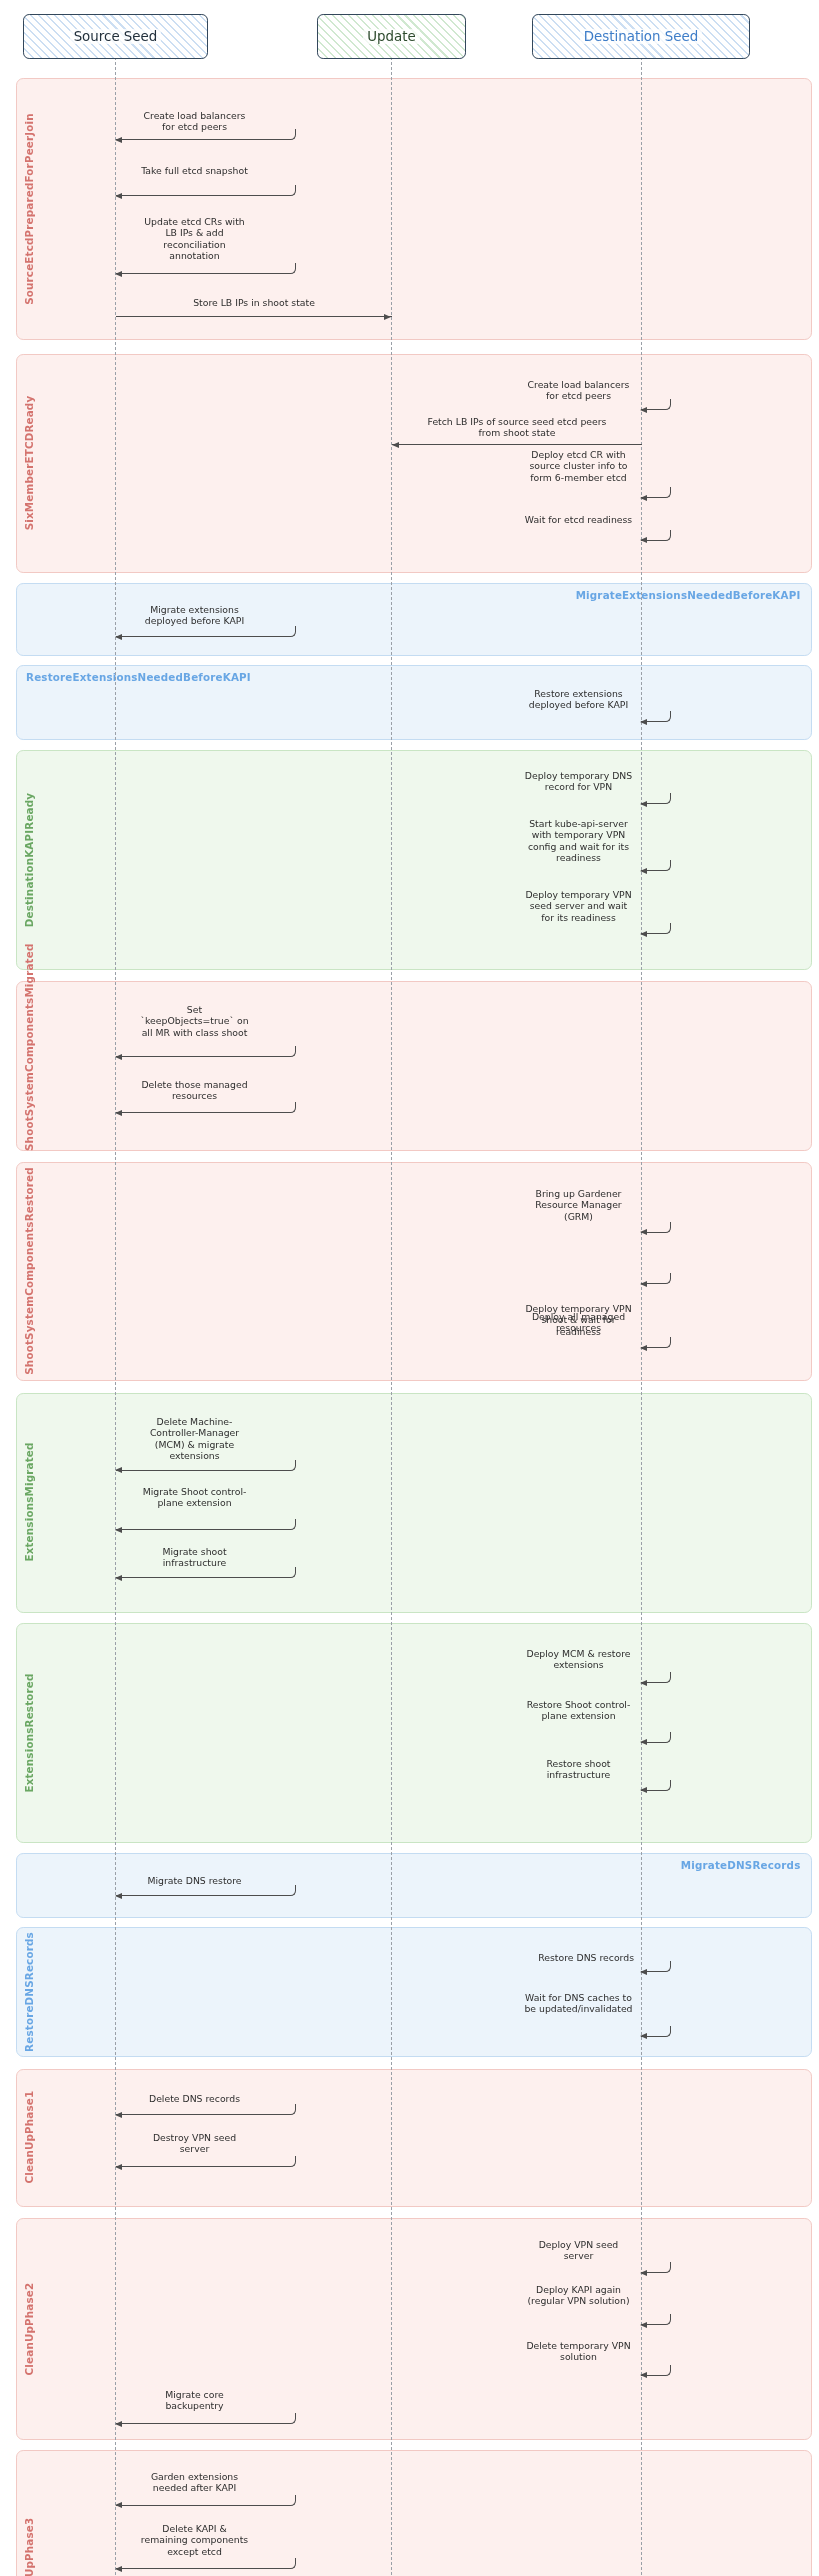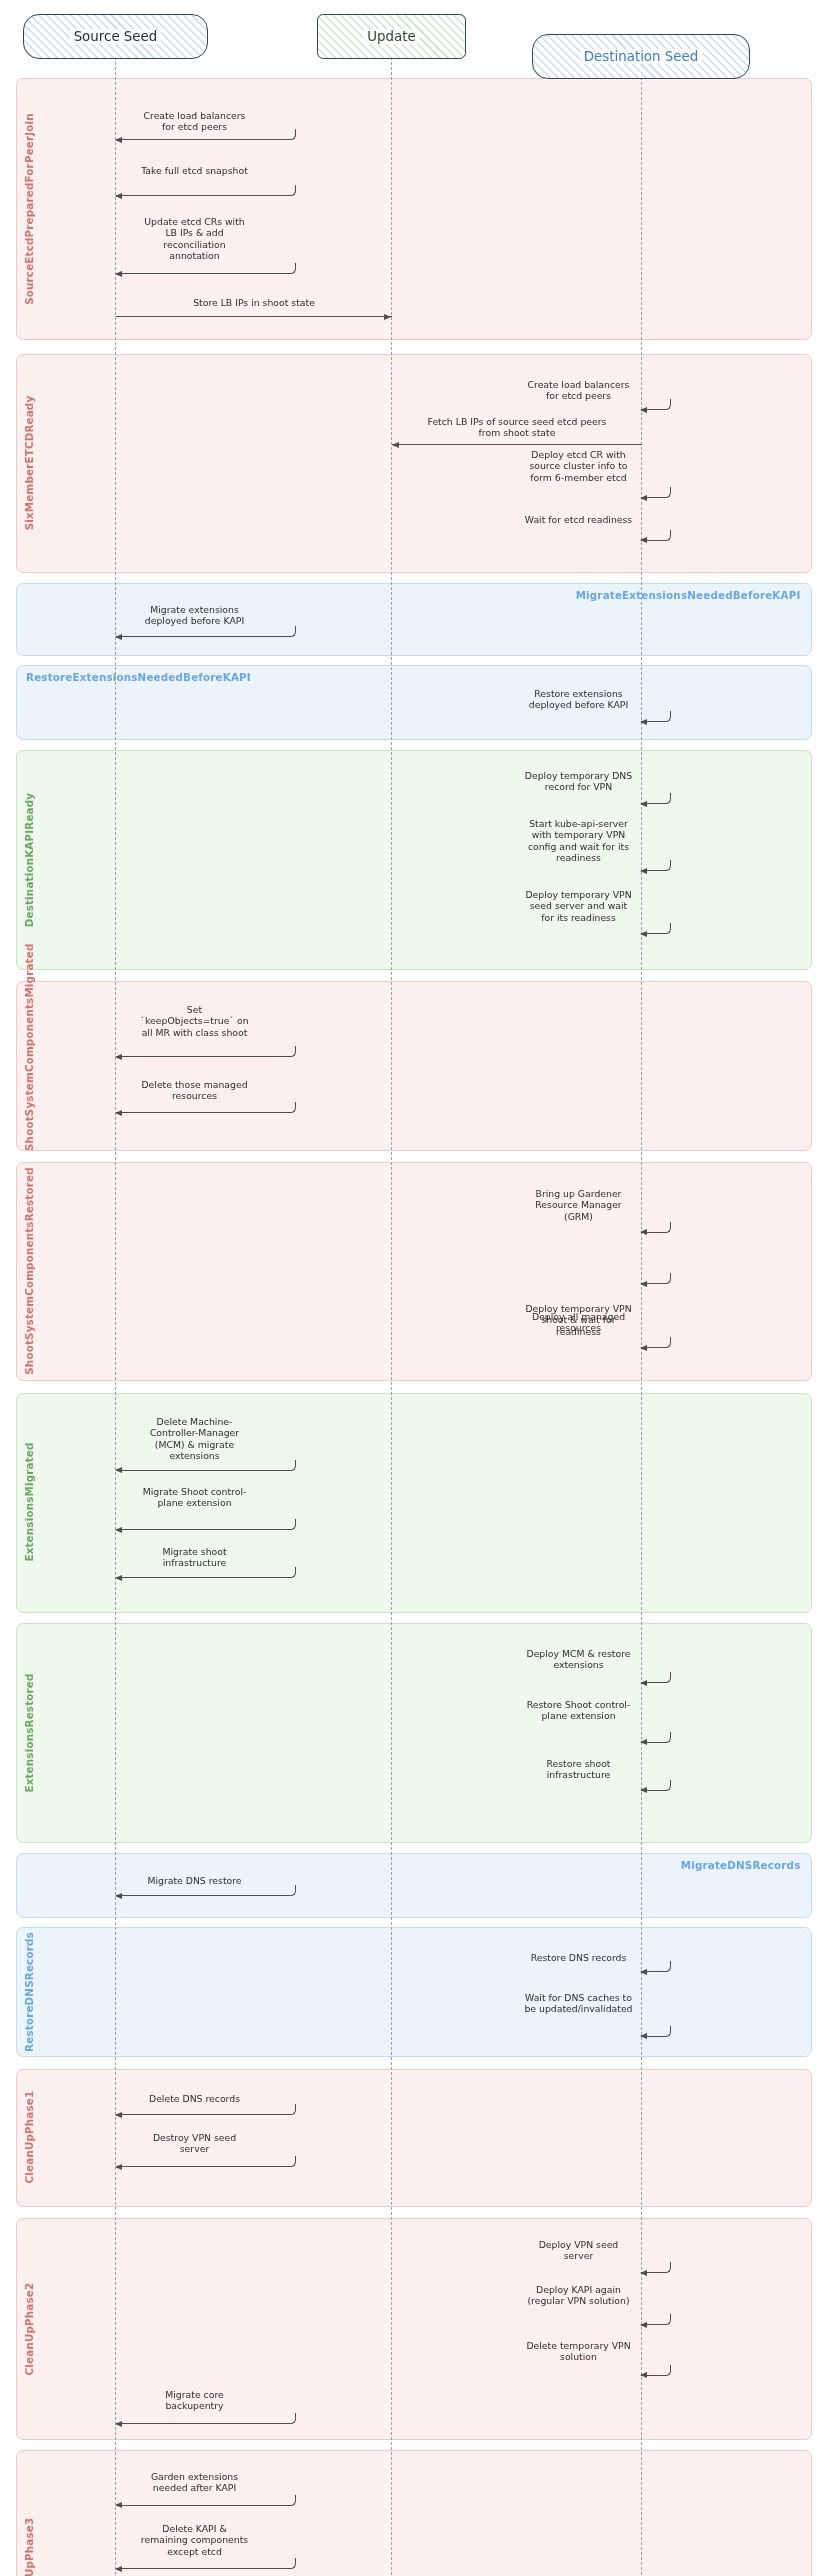--- a/index.html
+++ b/index.html
@@ -20,21 +20,21 @@
   .rot { transform:rotate(-90deg); text-align:center; }
 
   
   .lifeline { position:absolute; width:0; border-left:1px dashed #9aa0a8; z-index:2; }
 
   
   .actor { position:absolute; height:45px; border:1.5px solid #33475b; border-radius:6.2px;
            display:flex; align-items:center; justify-content:center;
            font-size:13.4px; font-weight:500; z-index:5; }
   .hatch-blue  { background-color:#ffffff;
-    background-image:repeating-linear-gradient(45deg, rgba(128,174,224,.40) 0 1.5px, transparent 1.5px 5.7px);border-radius:16px; }
+    background-image:repeating-linear-gradient(45deg, rgba(128,174,224,.40) 0 1.5px, transparent 1.5px 5.7px); }
   .hatch-green { background-color:#ffffff;
     background-image:repeating-linear-gradient(45deg, rgba(138,198,138,.40) 0 1.5px, transparent 1.5px 5.7px); }
   .actor span { background:rgba(255,255,255,.75); padding:0 4.1px; border-radius:3.1px; }
 
   
   .msg-text { position:absolute; z-index:3; font-size:9.3px; line-height:11.3px; text-align:center;
               color:#2e2e2e; overflow-wrap:break-word; word-break:break-word; }
   .msg-line { position:absolute; height:1px; background:#4d4d4d; z-index:3; }
   .self-loop { position:absolute; z-index:3; border-right:1px solid #4d4d4d; border-bottom:1px solid #4d4d4d;
                border-bottom-right-radius:5.2px; }
@@ -136,21 +136,21 @@
     <div class="msg-text" style="top: 1758px; left: 523px; width: 111px;">Restore shoot infrastructure</div>
     <div class="self-loop" style="left: 641px; width: 30px; top: 1780px; height: 11.3px;"></div>
     <div class="arrow-head head-left" style="left: 640px; top: 1787px;"></div>
     <div class="phase phase-blue" style="top: 1853px; height: 65px;"></div>
     <div class="phase-label lab-blue" style="right: 18.5px; top: 1859px;">MigrateDNSRecords</div>
     <div class="msg-text" style="top: 1875px; left: 139px; width: 111px;">Migrate DNS restore</div>
     <div class="self-loop" style="left: 116px; width: 180px; top: 1885px; height: 11.3px;"></div>
     <div class="arrow-head head-left" style="left: 115px; top: 1893px;"></div>
     <div class="phase phase-blue" style="top: 1927px; height: 130px;"></div>
     <div class="phase-label lab-blue rot" style="width: 130px; left: -36px; top: 1986px;">RestoreDNSRecords</div>
-    <div class="msg-text" style="top: 1952px; left: 523px; width: 111px;">Restore DNS records</div>
+    <div class="msg-text" style="top: 1952px; left: 523px; width: 111px; text-align: right;">Restore DNS records</div>
     <div class="self-loop" style="left: 641px; width: 30px; top: 1961px; height: 11.3px;"></div>
     <div class="arrow-head head-left" style="left: 640px; top: 1969px;"></div>
     <div class="msg-text" style="top: 1992px; left: 523px; width: 111px;">Wait for DNS caches to be updated/invalidated</div>
     <div class="self-loop" style="left: 641px; width: 30px; top: 2026px; height: 11.3px;"></div>
     <div class="arrow-head head-left" style="left: 640px; top: 2033px;"></div>
     <div class="phase phase-red" style="top: 2069px; height: 138px;"></div>
     <div class="phase-label lab-red rot" style="width: 138px; left: -40px; top: 2131px;">CleanUpPhase1</div>
     <div class="msg-text" style="top: 2093px; left: 139px; width: 111px;">Delete DNS records</div>
     <div class="self-loop" style="left: 116px; width: 180px; top: 2104px; height: 11.3px;"></div>
     <div class="arrow-head head-left" style="left: 115px; top: 2112px;"></div>
@@ -181,17 +181,17 @@
     <div class="arrow-head head-left" style="left: 115px; top: 2566px;"></div>
     <div class="lifeline" style="left: 115px; top: 57px; height: 2853px;"></div>
     <div class="actor hatch-blue" style="left: 23px; top: 14.4px; width: 185px; color: rgb(34, 48, 60);">
       <span>Source Seed</span>
     </div>
     <div class="lifeline" style="left: 391px; top: 57px; height: 2853px;"></div>
     <div class="actor hatch-green" style="left: 317px; top: 14.4px; width: 149px; color: rgb(45, 74, 45);">
       <span>Update</span>
     </div>
     <div class="lifeline" style="left: 641px; top: 57px; height: 2853px;"></div>
-    <div class="actor hatch-blue" style="left: 532px; top: 14.4px; width: 218px; color: rgb(62, 125, 200); margin-top: 20px;">
+    <div class="actor hatch-blue" style="left: 532px; top: 14.4px; width: 218px; color: rgb(62, 125, 200);">
       <span>Destination Seed</span>
     </div>
   </div>
 
 
 </body></html>

